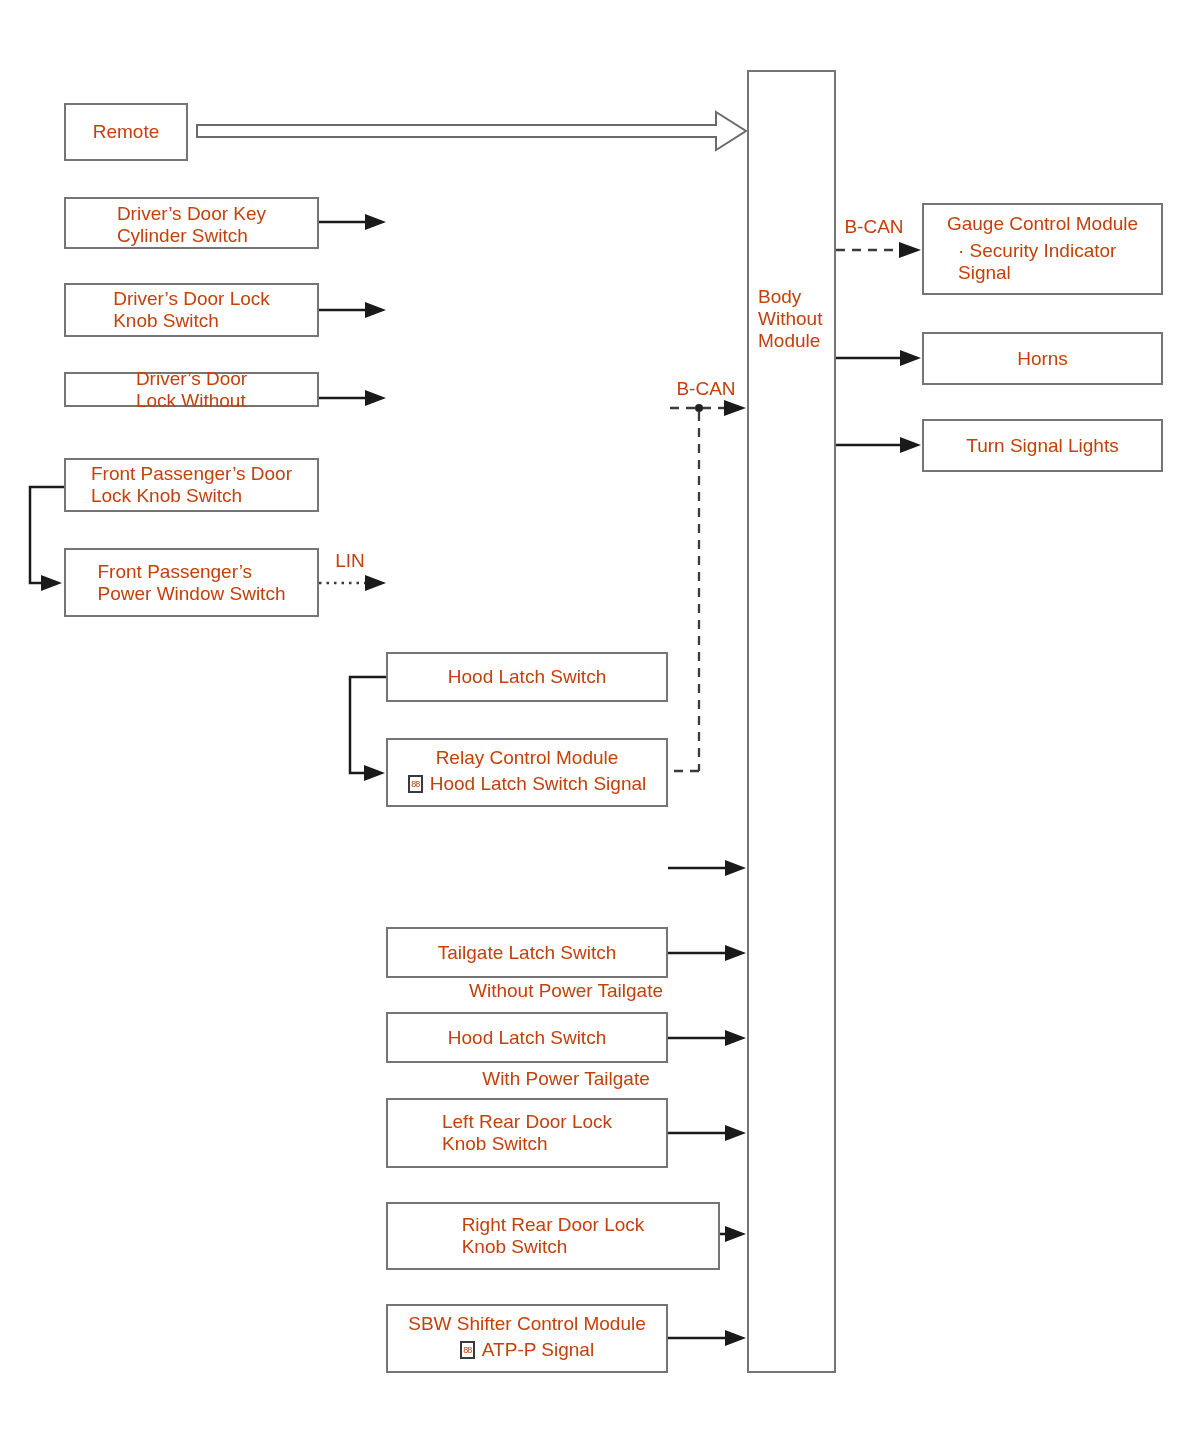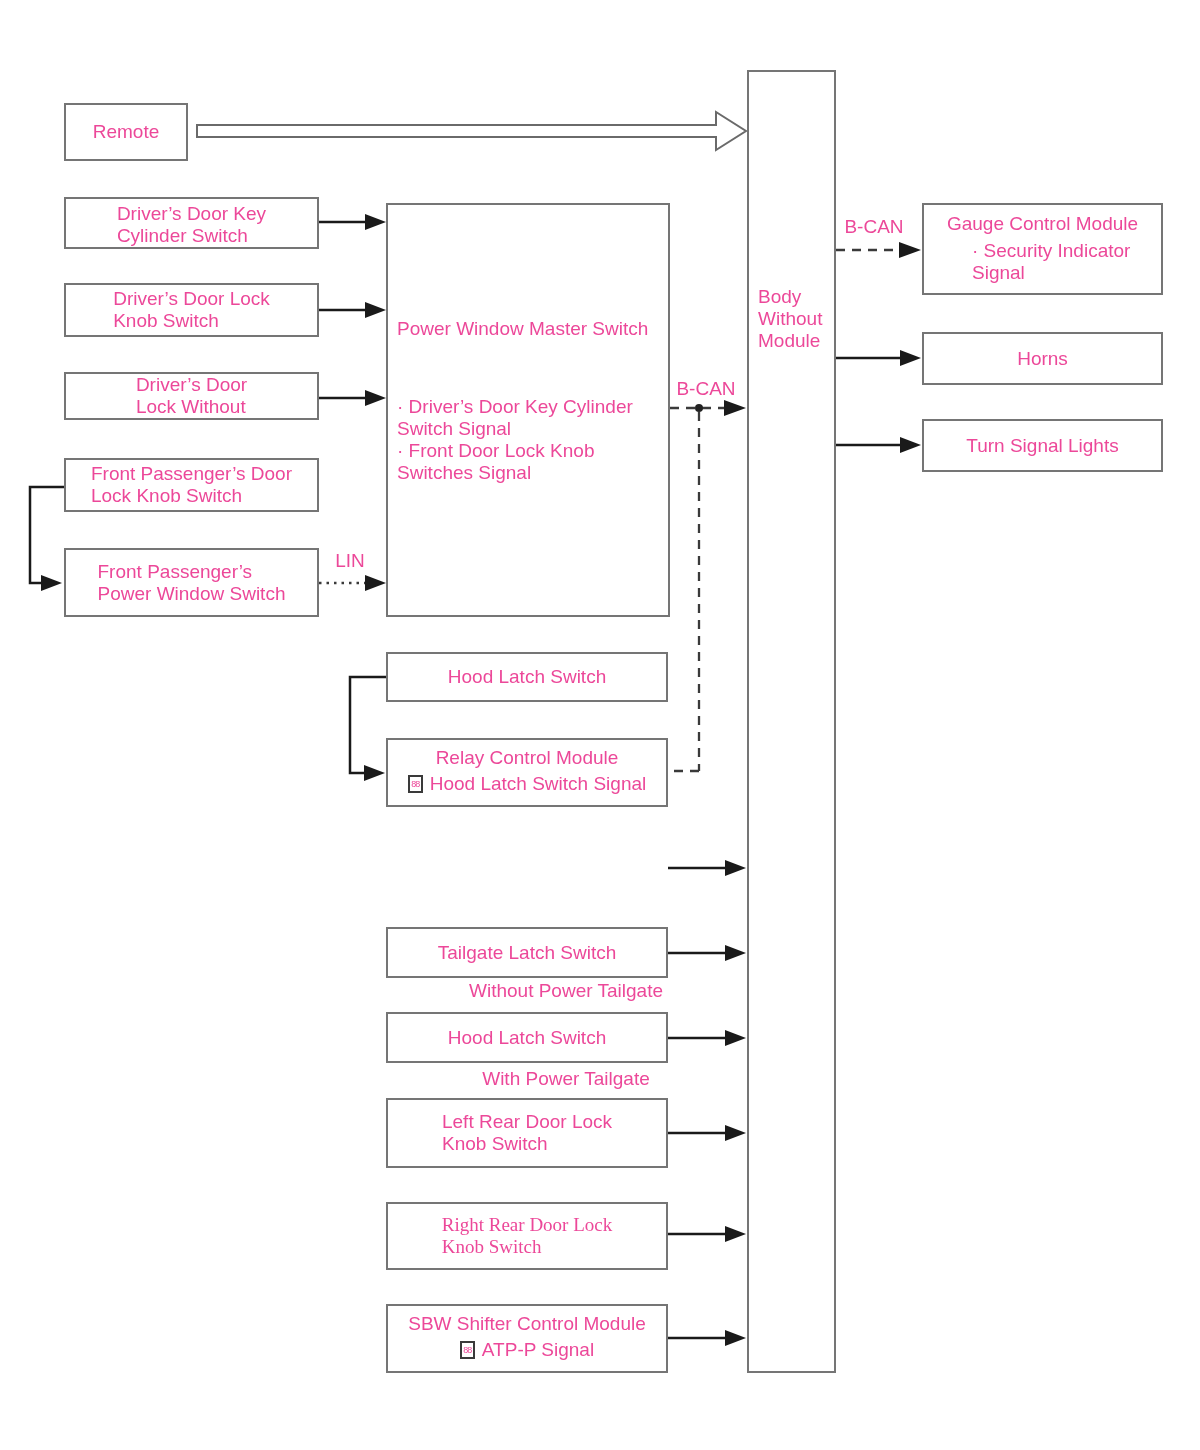--- a/index.html
+++ b/index.html
@@ -1,21 +1,21 @@
 <!DOCTYPE html>
 <html><head>
 <meta charset="utf-8">
 <style>
   html,body{margin:0;padding:0;background:#ffffff;}
   #stage{
     position:relative;
     width:1200px;height:1450px;
     background:#ffffff;
     font-family:"Liberation Sans","DejaVu Sans",sans-serif;
-    color:#ec4899;
+    color:#c2410c;
     overflow:hidden;
   }
   #wires{position:absolute;left:0;top:0;width:1200px;height:1450px;}
   .node{
     position:absolute;
     box-sizing:border-box;
     border:2px solid #757575;
     background:#ffffff;
     display:flex;
     align-items:center;
@@ -30,21 +30,21 @@
   
   .pwms{align-items:flex-start;justify-content:flex-start;}
   .pwms .pwms-title{position:absolute;left:9px;top:113px;white-space:nowrap;}
   .pwms .pwms-bullets{position:absolute;left:9px;top:191px;text-align:left;}
   
   .bcm{align-items:flex-start;justify-content:flex-start;}
   .bcm .inner{position:absolute;left:9px;top:214px;text-align:left;line-height:22px;}
   
   .gauge{display:block;text-align:center;}
   .gauge .g-title{margin-top:8px;}
-  .gauge .g-bullets{text-align:left;padding-left:48px;margin-top:5px;line-height:22px;}
+  .gauge .g-bullets{text-align:left;padding-left:34px;margin-top:5px;line-height:22px;}
   
   .sigbox{display:block;text-align:center;}
   .sigbox .s-title{margin-top:7px;}
   .sigbox .s-line{margin-top:4px;white-space:nowrap;}
   .tofu{
     display:inline-block;
     box-sizing:border-box;
     width:15px;height:18px;
     border:2px solid #3a3a3a;
     font-size:9px;line-height:14px;
@@ -159,44 +159,35 @@
   <div class="node" style="left:64px;top:197px;width:255px;height:52px;align-items:flex-end;">
     <span class="inner"><span class="line">Driver’s Door Key</span><br>
     <span class="line">Cylinder Switch</span></span>
   </div>
 
   <div class="node" style="left:64px;top:283px;width:255px;height:54px;">
     <span class="inner"><span class="line">Driver’s Door Lock</span><br>
     <span class="line">Knob Switch</span></span>
   </div>
 
-  <div class="node" style="left:64px;top:372px;width:255px;height:48px;">
+  <div class="node" style="left:64px;top:372px;width:255px;height:35px;">
     <span class="inner"><span class="line">Driver’s Door</span><br>
     <span class="line">Lock Without</span></span>
   </div>
 
   <div class="node" style="left:64px;top:458px;width:255px;height:54px;">
     <span class="inner"><span class="line">Front Passenger’s Door</span><br>
     <span class="line">Lock Knob Switch</span></span>
   </div>
 
   <div class="node" style="left:64px;top:548px;width:255px;height:69px;">
     <span class="inner"><span class="line">Front Passenger’s</span><br>
     <span class="line">Power Window Switch</span></span>
   </div>
 
-  <div class="node pwms" style="left:386px;top:203px;width:284px;height:414px;">
-    <div class="pwms-title">Power Window Master Switch</div>
-    <div class="pwms-bullets">
-      <div class="line">· Driver’s Door Key Cylinder</div>
-      <div class="line">Switch Signal</div>
-      <div class="line">· Front Door Lock Knob</div>
-      <div class="line">Switches Signal</div>
-    </div>
-  </div>
 
   <div class="node center" style="left:386px;top:652px;width:282px;height:50px;">
     <span class="inner line">Hood Latch Switch</span>
   </div>
 
   <div class="node sigbox" style="left:386px;top:738px;width:282px;height:69px;">
     <div class="s-title">Relay Control Module</div>
     <div class="s-line"><span class="tofu">88</span><span>Hood Latch Switch Signal</span></div>
   </div>
 
@@ -211,21 +202,21 @@
     <span class="inner line">Hood Latch Switch</span>
   </div>
 
   <div class="caption" style="top:1068px;">With Power Tailgate</div>
 
   <div class="node" style="left:386px;top:1098px;width:282px;height:70px;">
     <span class="inner"><span class="line">Left Rear Door Lock</span><br>
     <span class="line">Knob Switch</span></span>
   </div>
 
-  <div class="node" style="left:386px;top:1202px;width:282px;height:68px;font-family:Liberation Serif, serif;">
+  <div class="node" style="left:386px;top:1202px;width:334px;height:68px;">
     <span class="inner"><span class="line">Right Rear Door Lock</span><br>
     <span class="line">Knob Switch</span></span>
   </div>
 
   <div class="node sigbox" style="left:386px;top:1304px;width:282px;height:69px;">
     <div class="s-title">SBW Shifter Control Module</div>
     <div class="s-line"><span class="tofu">88</span><span>ATP-P Signal</span></div>
   </div>
 
   <div class="node bcm" style="left:747px;top:70px;width:89px;height:1303px;">

